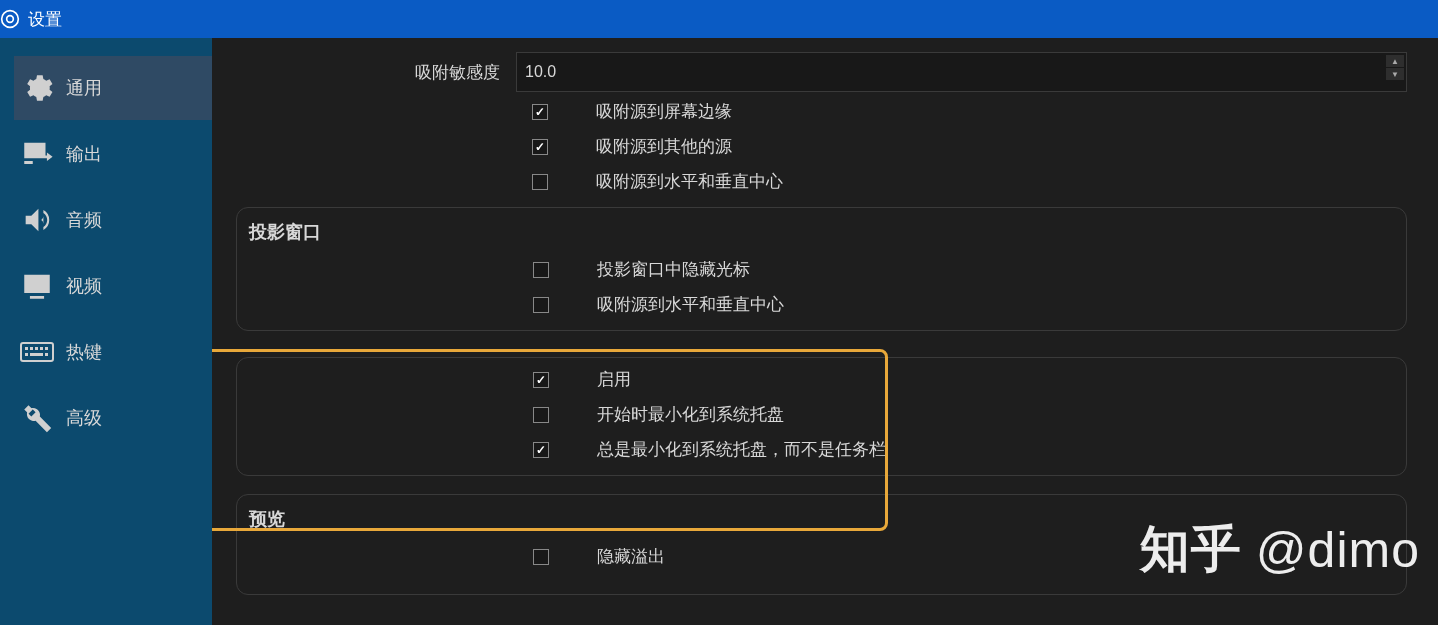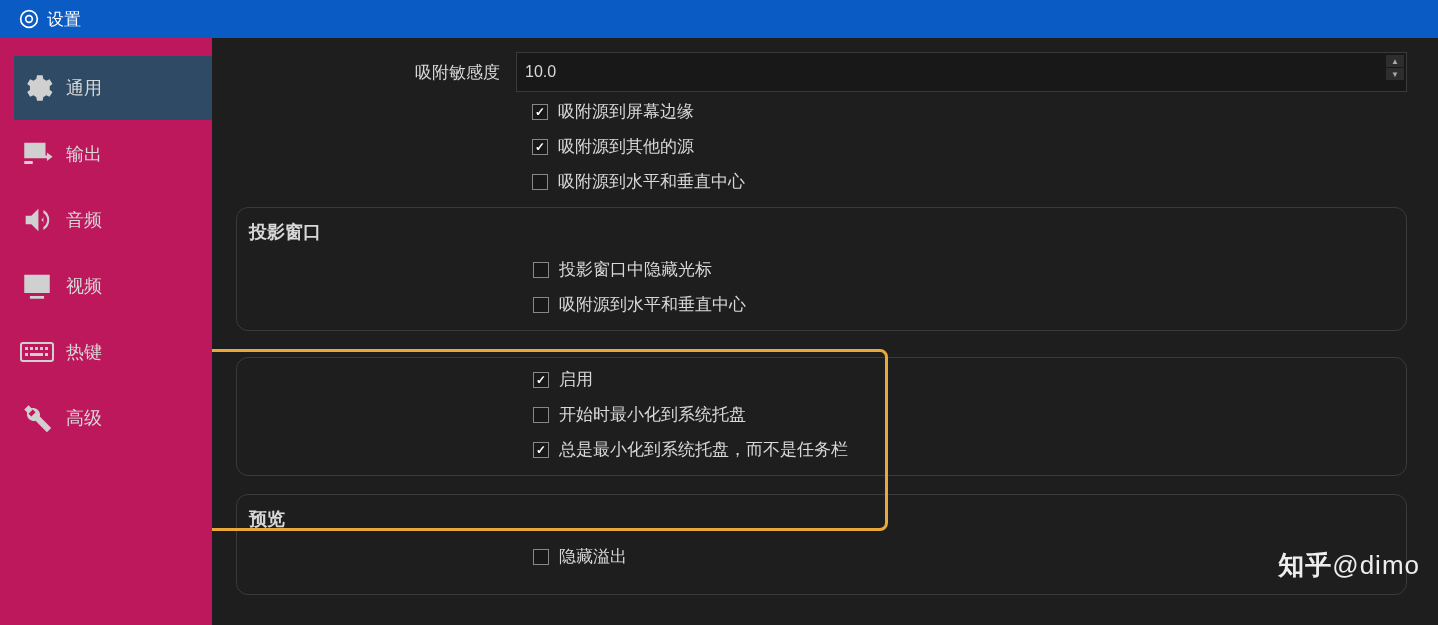--- a/index.html
+++ b/index.html
@@ -10,32 +10,32 @@
       font-family: "Microsoft YaHei", "PingFang SC", sans-serif;
       color: #d8d8d8;
       overflow: hidden;
       position: relative;
     }
     .titlebar {
       height: 38px;
       background: #0a5bc4;
       display: flex;
       align-items: center;
-      padding: 0 19px;
+      padding: 0 0;
       color: #fff;
       font-size: 17px;
     }
     .titlebar svg { margin-right: 8px; }
     .content {
       display: flex;
       height: calc(100% - 38px);
     }
     .sidebar {
       width: 212px;
-      background: #be185d;
+      background: #0c4a6e;
       padding: 18px 0 0 14px;
       display: flex;
       flex-direction: column;
       gap: 2px;
     }
     .sidebar-item {
       display: flex;
       align-items: center;
       height: 64px;
       padding-left: 6px;
@@ -102,20 +102,21 @@
       justify-content: center;
       cursor: pointer;
     }
     .checkbox-row {
       display: flex;
       align-items: center;
       margin-left: 296px;
       margin-bottom: 12px;
       font-size: 17px;
       cursor: pointer;
+      gap: 38px;
     }
     .checkbox {
       width: 16px;
       height: 16px;
       border: 1px solid #888;
       background: #181818;
       margin-right: 10px;
       display: flex;
       align-items: center;
       justify-content: center;
@@ -140,26 +141,27 @@
       position: absolute;
       border: 3px solid #e8a83a;
       border-radius: 8px;
       pointer-events: none;
       z-index: 50;
     }
     .watermark {
       position: absolute;
       right: 18px;
       bottom: 42px;
-      font-size: 26px;
+      font-size: 50px;
       color: rgba(255,255,255,0.92);
       font-weight: 400;
       letter-spacing: 1px;
       display: flex;
       align-items: center;
+      gap: 14px;
       z-index: 100;
     }
     .zhihu-logo { font-weight: bold; }
   </style>
 </head>
 <body>
 
 <div class="titlebar">
   <svg width="20" height="20" viewBox="0 0 24 24">
       <circle cx="12" cy="12" r="10" fill="none" stroke="#fff" stroke-width="2"></circle>

